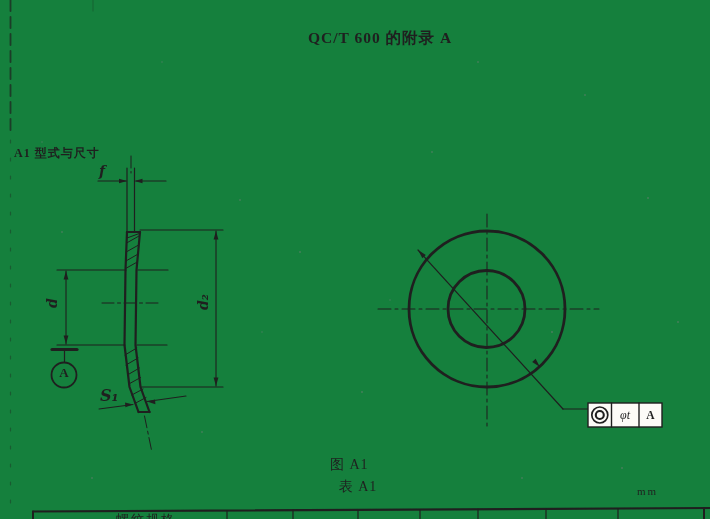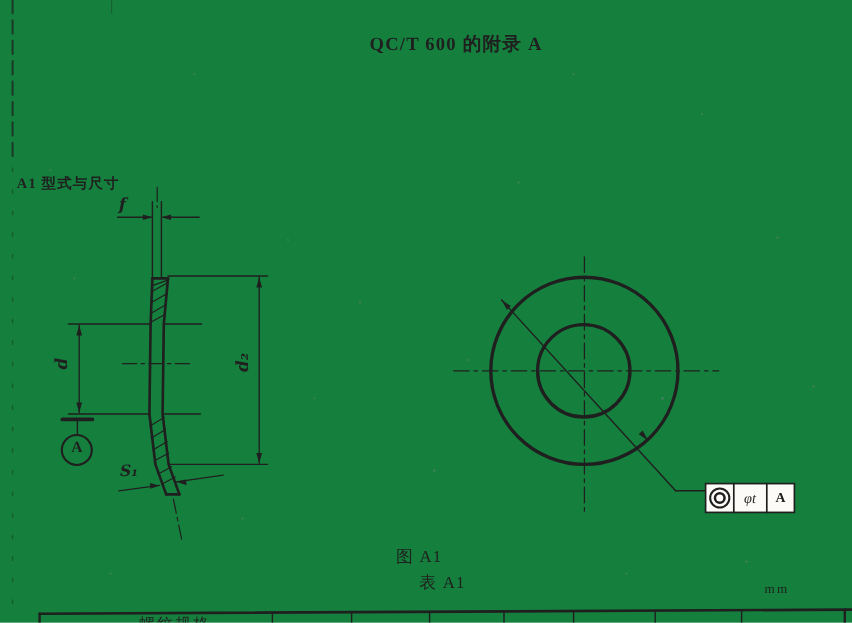--- a/index.html
+++ b/index.html
@@ -10,26 +10,26 @@
   }
   .art{position:absolute;left:0;top:0;width:710px;height:519px;}
   .t{position:absolute;white-space:nowrap;line-height:1.15;}
   .title1{left:230px;top:29px;width:300px;text-align:center;font-size:15.5px;font-weight:bold;letter-spacing:1px;}
   .title2{left:225px;top:53px;width:300px;text-align:center;font-size:16px;font-weight:bold;letter-spacing:1.5px;}
   .heading{left:14px;top:115px;font-size:12px;font-weight:bold;letter-spacing:1px;margin-top:32px;}
   .dim{font-style:italic;font-size:14px;font-weight:bold;font-family:"DejaVu Serif",serif;}
   .f-label{left:99px;top:163px;}
   .d-label{left:44px;top:293px;width:20px;height:20px;text-align:center;transform:rotate(-90deg);}
   .d2-label{left:194px;top:292px;width:22px;height:20px;text-align:center;transform:rotate(-90deg);}
-  .s1-label{left:100px;top:387px;font-size:13px;}
+  .s1-label{left:100px;top:387px;font-size:16px;}
   .datum-a{left:52px;top:366px;width:24px;text-align:center;font-size:13px;font-weight:bold;}
   .frame-t{left:611px;top:404px;width:28px;height:22px;text-align:center;font-size:12px;font-style:italic;font-weight:normal;line-height:22px;}
   .frame-a{left:639px;top:404px;width:23px;height:22px;text-align:center;font-size:11.5px;font-weight:bold;line-height:22px;}
   .figcap{left:330px;top:457px;width:60px;font-size:14px;letter-spacing:1px;}
-  .tabcap{left:328px;top:479px;width:60px;text-align:right;font-size:14px;letter-spacing:1px;}
+  .tabcap{left:328px;top:479px;width:60px;text-align:center;font-size:14px;letter-spacing:1px;}
   .unit{left:637px;top:485px;font-size:11px;letter-spacing:2px;}
   .clipped{left:116px;top:513px;height:6px;overflow:hidden;font-size:13px;letter-spacing:2px;}
 </style>
 </head>
 <body>
 
 <div class="page">
 
   <svg class="art" viewBox="0 0 710 519" xmlns="http://www.w3.org/2000/svg" stroke="#1f1f1f" fill="none" stroke-linecap="round">
 

